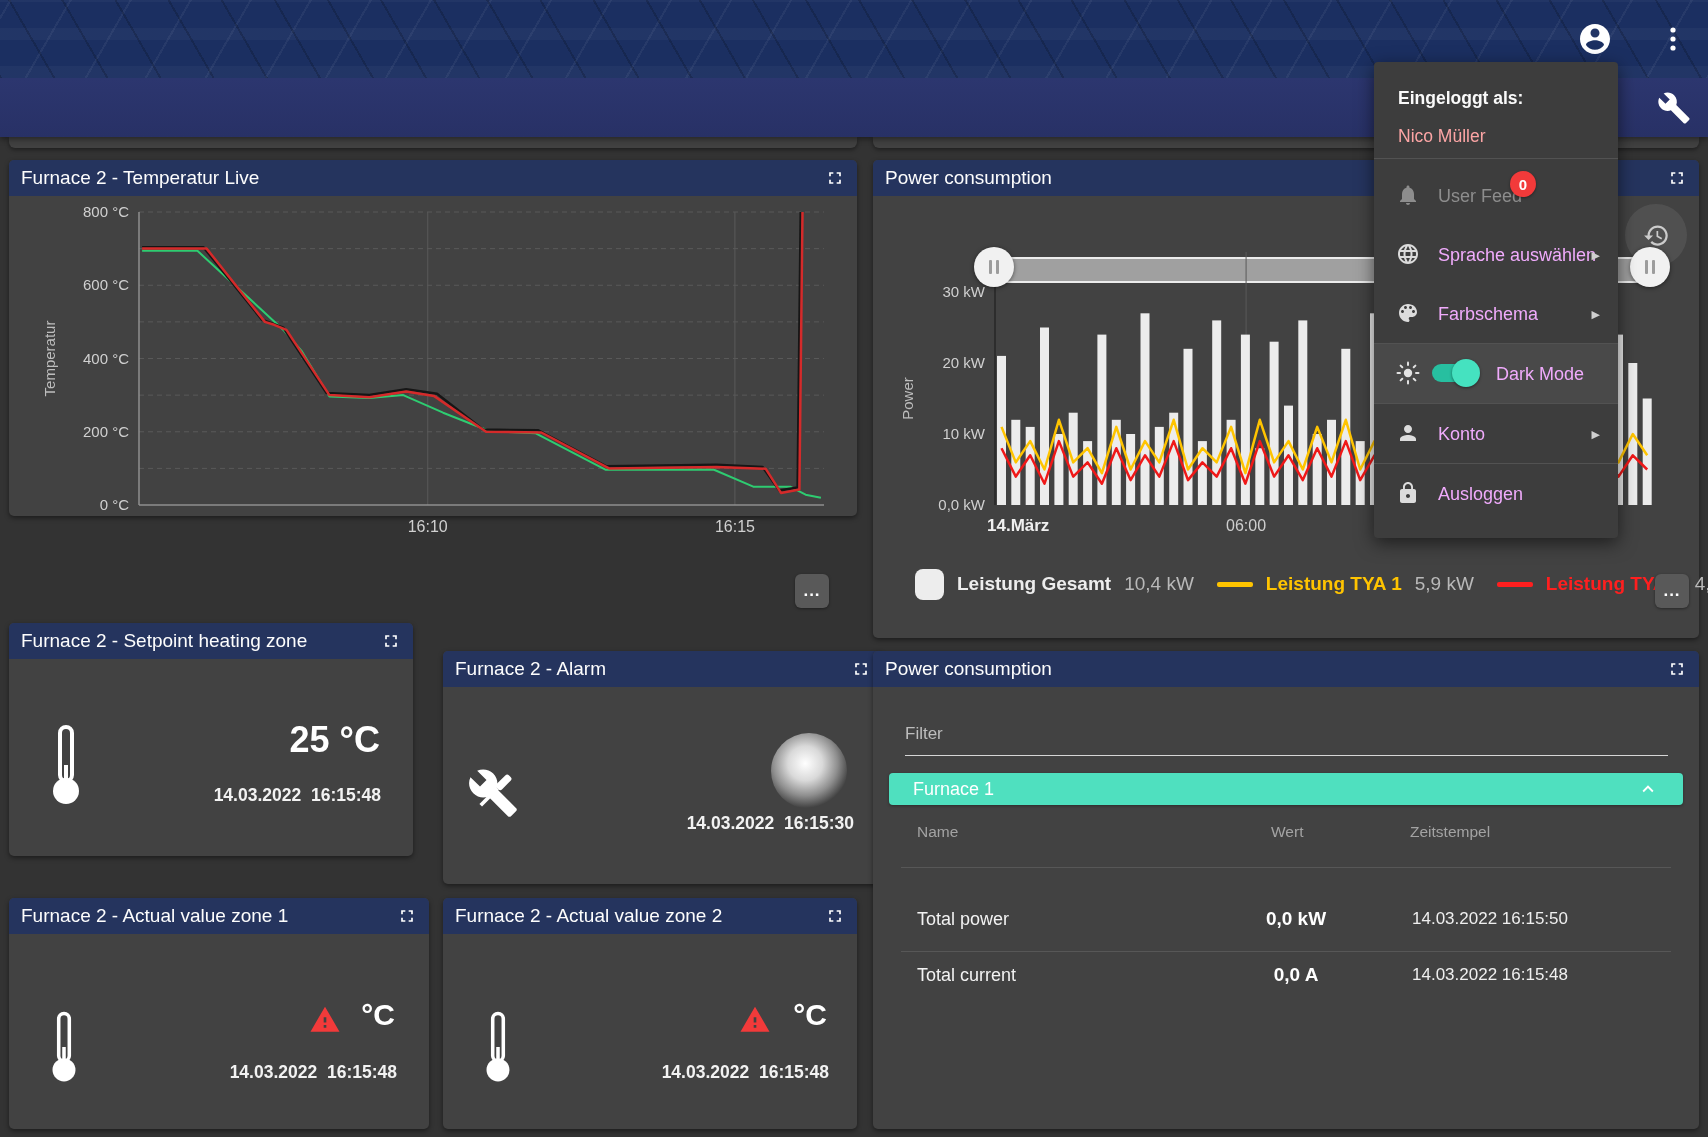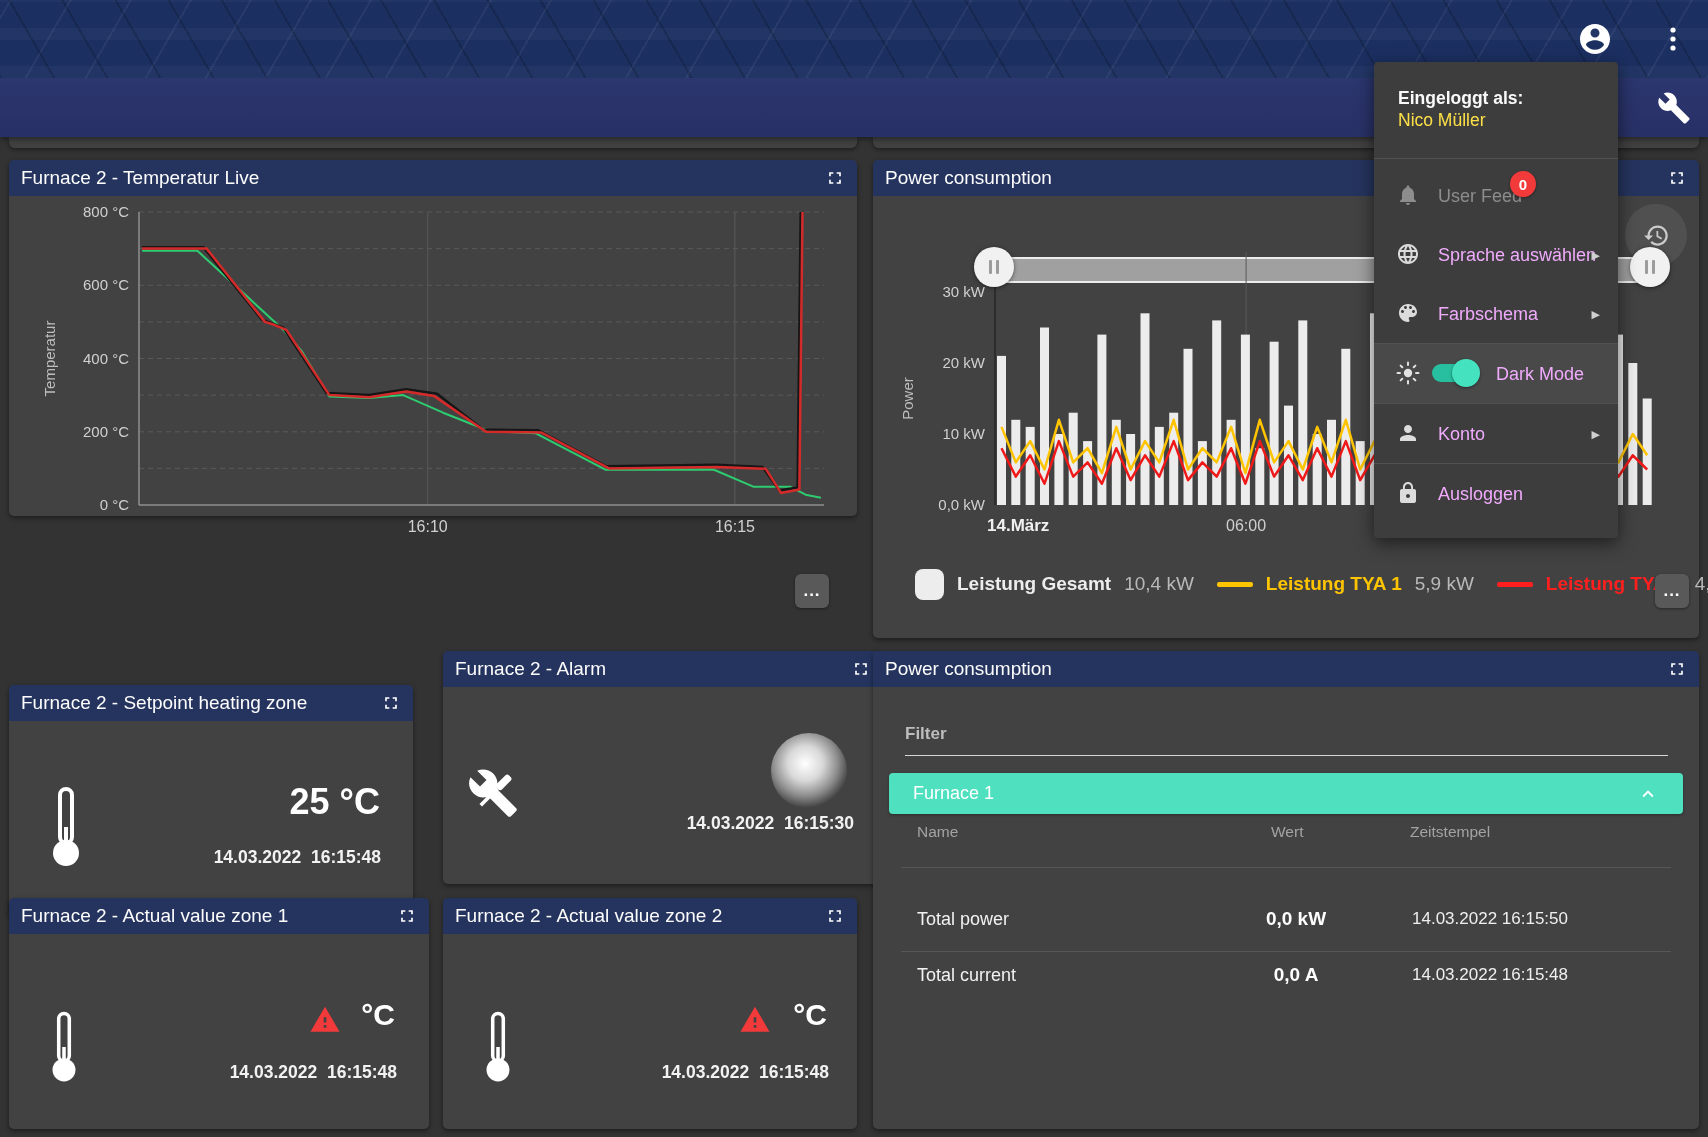--- a/index.html
+++ b/index.html
@@ -39,32 +39,32 @@
   .ripple{position:absolute;width:62px;height:62px;border-radius:50%;background:rgba(255,255,255,.08);}
   .legend{position:absolute;display:flex;align-items:center;gap:13px;font-size:19px;white-space:nowrap;}
   .legend .lbl{font-weight:700;}
   .legend .val{color:#b9b9b9;margin-right:10px;}
   .lgd-box{width:29px;height:31px;border-radius:8px;flex:none;}
   .lgd-line{width:36px;height:5px;border-radius:2px;flex:none;}
 
   
   .filter-label{position:absolute;color:#bdbdbd;font-size:17px;}
   .filter-input{position:absolute;background:transparent;border:none;border-bottom:1px solid #d6d6d6;color:#fff;font-size:16px;outline:none;padding:0 0 4px 0;}
-  .sec-bar{position:absolute;height:41px;background:#4fe0bf;border-radius:4px;display:flex;align-items:center;color:#fff;font-size:18px;font-weight:500;padding:12px 24px;box-sizing:border-box;box-shadow:0 1px 3px rgba(0,0,0,.35);cursor:pointer;}
+  .sec-bar{position:absolute;height:32px;background:#4fe0bf;border-radius:4px;display:flex;align-items:center;color:#fff;font-size:18px;font-weight:500;padding:12px 24px;box-sizing:border-box;box-shadow:0 1px 3px rgba(0,0,0,.35);cursor:pointer;}
   .sec-bar svg{margin-left:auto;}
   .th{position:absolute;color:#a3a3a3;font-size:15.5px;}
   .tdiv{position:absolute;height:1px;background:#575757;}
   .td-name{position:absolute;color:#f2f2f2;font-size:18px;}
   .td-val{position:absolute;color:#fff;font-size:19px;font-weight:700;text-align:center;width:130px;}
   .td-ts{position:absolute;color:#efefef;font-size:17px;}
 
   
   .menu{position:absolute;left:1374px;top:62px;width:244px;height:476px;background:#3d3d3d;border-radius:4px;box-shadow:0 5px 18px rgba(0,0,0,.55);z-index:50;}
   .menu .hdr-line1{position:absolute;left:24px;top:26px;font-size:17.5px;font-weight:700;color:#fafafa;}
-  .menu .hdr-line2{position:absolute;left:24px;top:48px;font-size:17.5px;color:#fde047;}
+  .menu .hdr-line2{position:absolute;left:24px;top:64px;font-size:17.5px;color:#fca5a5;}
   .mdiv{position:absolute;left:0;right:0;height:1px;background:#525252;}
   .mi{position:absolute;left:0;right:0;height:59px;cursor:pointer;}
   .mi.hl{background:#494949;}
   .mi .micon{position:absolute;left:22px;top:17px;width:24px;height:24px;}
   .mi .mlabel{position:absolute;left:64px;top:50%;transform:translateY(-50%);font-size:18px;color:#f0abfc;white-space:nowrap;}
   .mi.disabled .mlabel{color:#8d8d8d;}
   .mi .chev{position:absolute;right:18px;top:50%;transform:translateY(-50%);font-size:11px;color:#cfcfcf;}
   .badge{position:absolute;left:136px;top:5px;width:26px;height:26px;border-radius:50%;background:#f23a3a;color:#fff;font-size:15px;font-weight:700;display:flex;align-items:center;justify-content:center;box-shadow:0 1px 3px rgba(0,0,0,.4);}
   .toggle{position:absolute;left:58px;top:20px;width:42px;height:18px;border-radius:9px;background:#27bfa0;}
   .toggle .knob{position:absolute;right:-6px;top:-5px;width:28px;height:28px;border-radius:50%;background:#45e2c0;box-shadow:0 1px 3px rgba(0,0,0,.45);}
@@ -240,21 +240,21 @@
       <span class="lgd-line" id="lgd-m1" style="background: rgb(255, 196, 0);"></span>
       <span class="lbl" id="lgd-l1" style="color: rgb(255, 196, 0);">Leistung TYA 1</span>
       <span class="val">5,9 kW</span>
       <span class="lgd-line" id="lgd-m2" style="background: rgb(255, 31, 31);"></span>
       <span class="lbl" id="lgd-l2" style="color: rgb(255, 31, 31);">Leistung TYA 2</span>
       <span class="val">4,5 kW</span>
     </div>
     <div class="more-btn" style="left:782px;top:414px;">...</div>
   </section>
 
-  <section class="card" style="left:9px;top:685px;width:404px;height:233px;">
+  <section class="card" style="left:9px;top:623px;width:404px;height:233px;">
     <div class="titlebar">
       <span class="t">Furnace 2 - Setpoint heating zone</span>
       <span class="fsbtn">
         <svg width="20" height="20" viewBox="0 0 24 24">
             <path fill="#fff" d="M7 14H5v5h5v-2H7v-3zm-2-4h2V7h3V5H5v5zm12 7h-3v2h5v-5h-2v3zM14 5v2h3v3h2V5h-5z"></path>
           </svg>
       </span>
     </div>
     <span class="thermo" style="left:40px;top:100px;">
       <svg width="34" height="84" viewBox="0 0 34 84">
@@ -292,21 +292,21 @@
   <section class="card" style="left:873px;top:651px;width:826px;height:478px;">
     <div class="titlebar">
       <span class="t">Power consumption</span>
       <span class="fsbtn">
         <svg width="20" height="20" viewBox="0 0 24 24">
             <path fill="#fff" d="M7 14H5v5h5v-2H7v-3zm-2-4h2V7h3V5H5v5zm12 7h-3v2h5v-5h-2v3zM14 5v2h3v3h2V5h-5z"></path>
           </svg>
       </span>
     </div>
 
-    <div class="filter-label" style="left:32px;top:73px;font-weight:bold;">Filter</div>
+    <div class="filter-label" style="left:32px;top:73px;">Filter</div>
     <input class="filter-input" style="left: 32px; top: 78px; width: 763px; height: 22px;">
 
     <div class="sec-bar" style="left:16px;top:122px;width:794px;">
       <span>Furnace 1</span>
       <svg width="22" height="22" viewBox="0 0 24 24">
           <path fill="#fff" d="M12 8l-6 6 1.41 1.41L12 10.83l4.59 4.58L18 14z"></path>
         </svg>
     </div>
 
     <span class="th" style="left:44px;top:172px;">Name</span>

